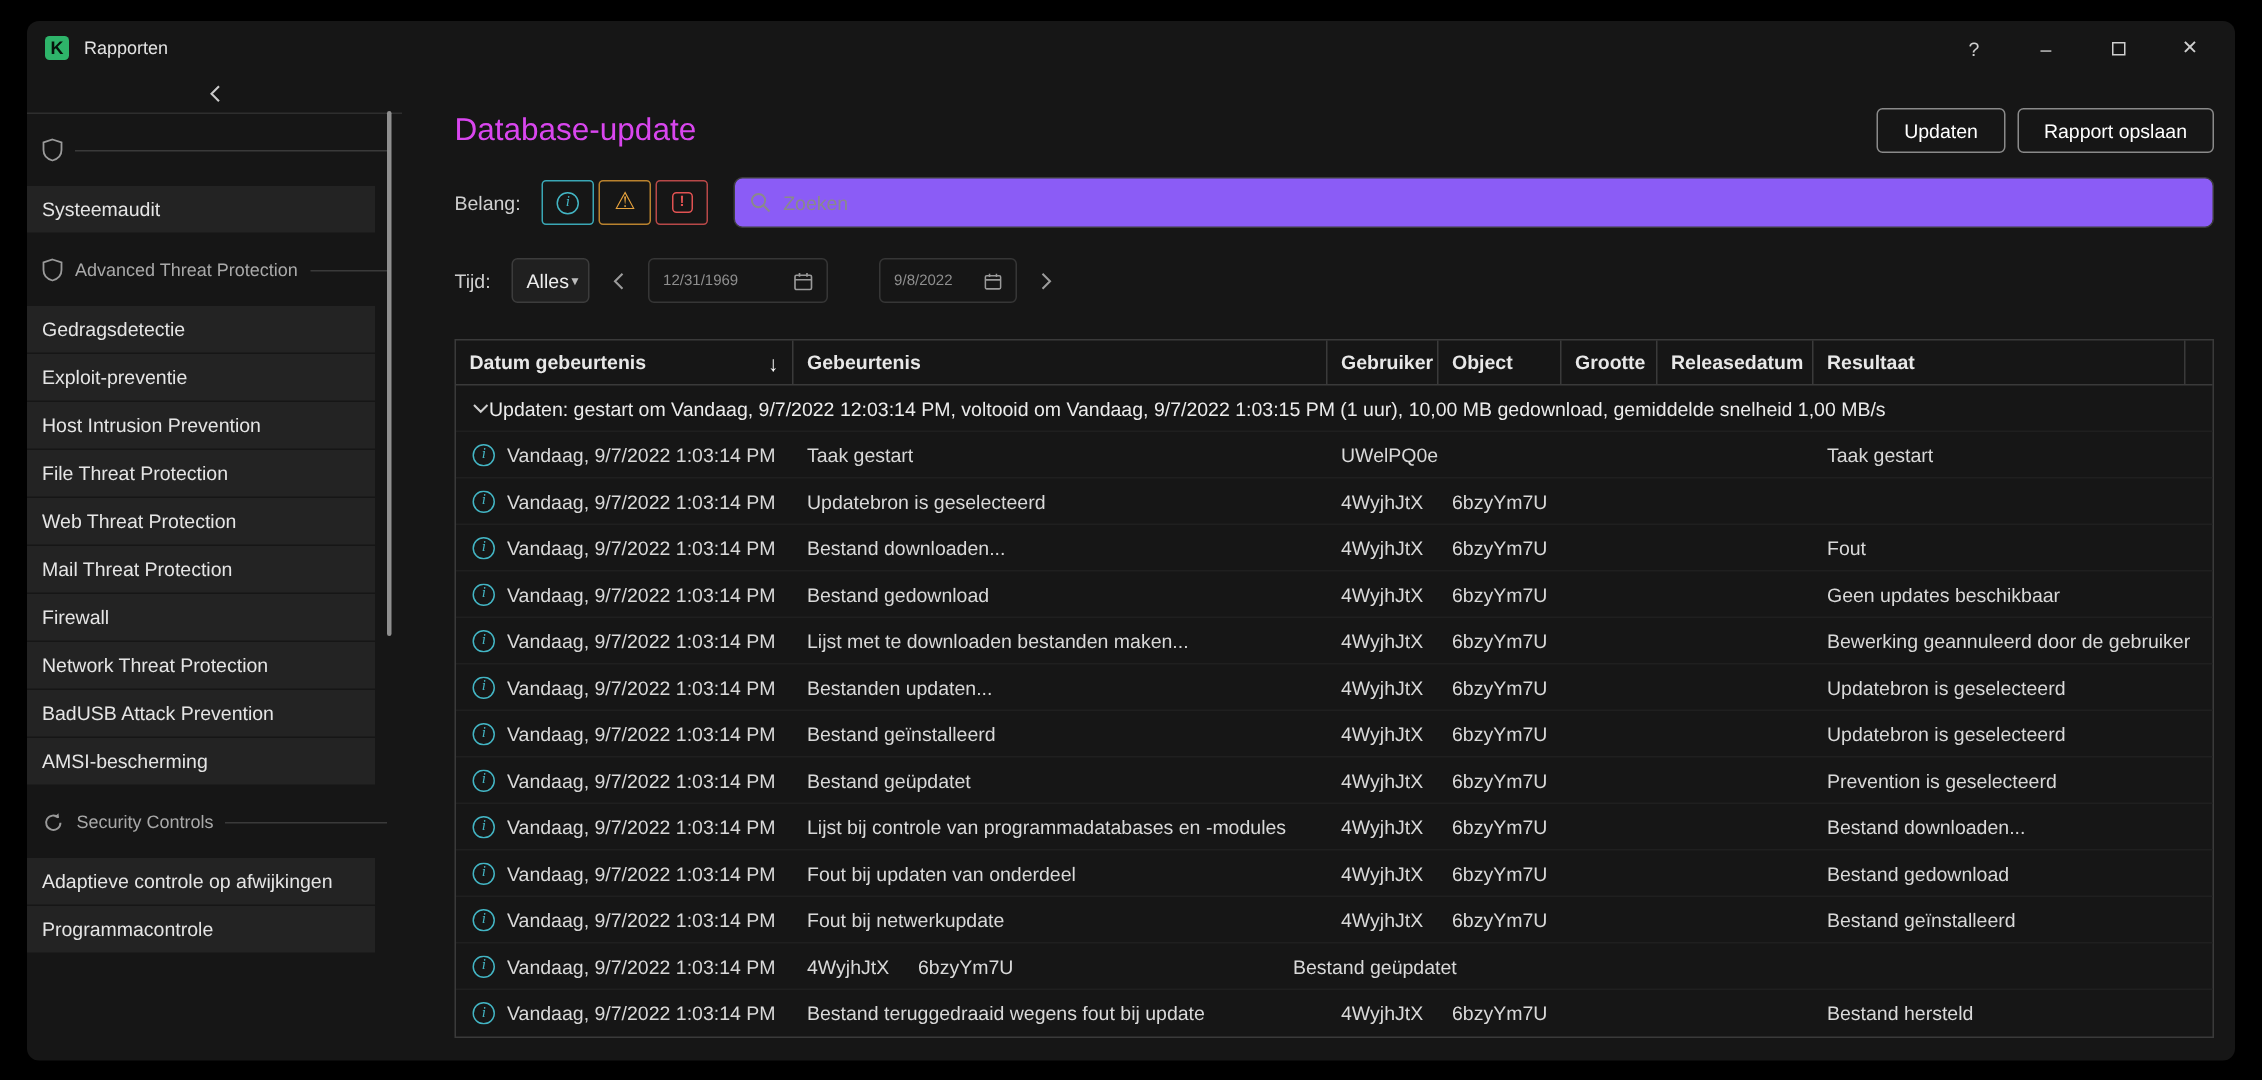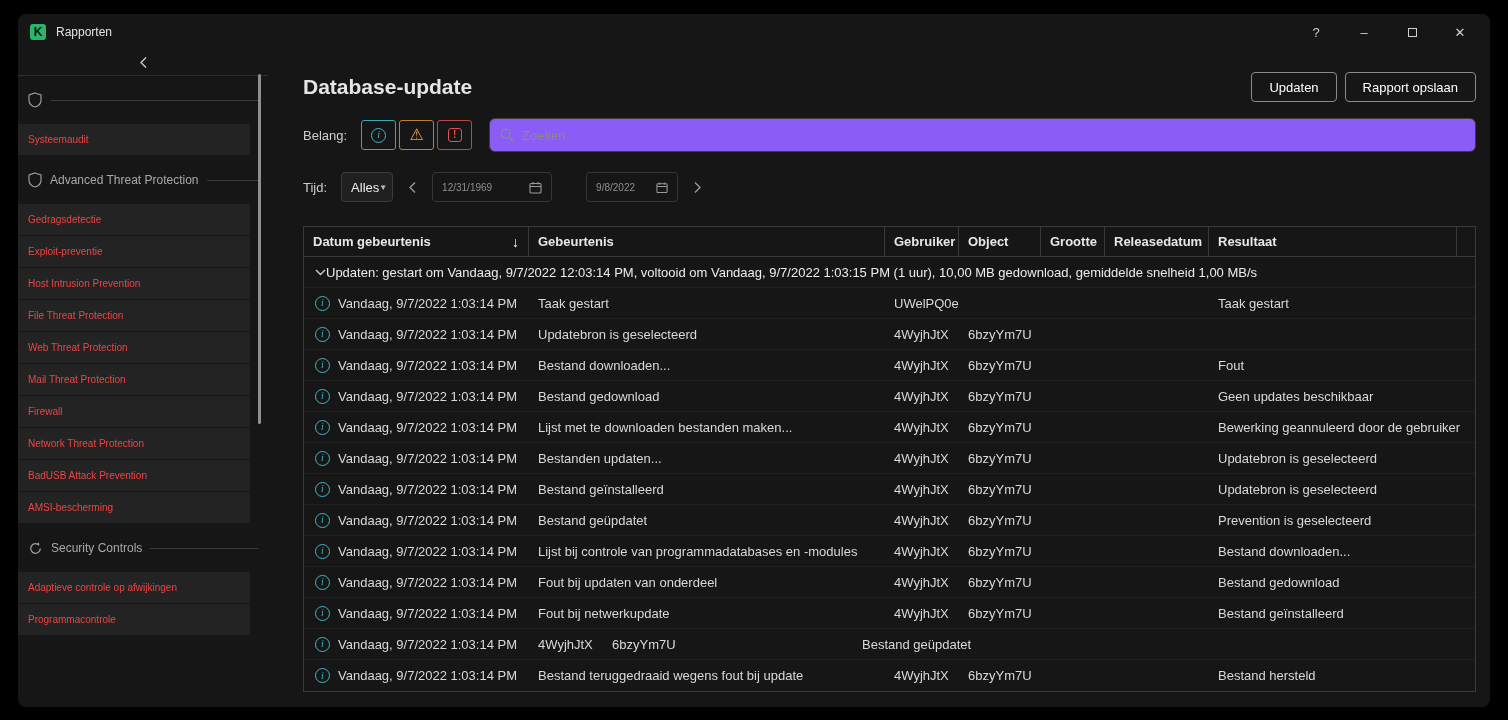--- a/index.html
+++ b/index.html
@@ -16,27 +16,27 @@
 
   .app-body { display:flex; height:657px; }
 
   
   .sidebar { width:267px; flex-shrink:0; position:relative; }
   .collapse-row { height:26px; width:250px; border-bottom:1px solid #2e2e2e; display:flex; align-items:center; justify-content:center; cursor:pointer; }
   .section { height:48px; display:flex; align-items:center; padding:0 10px; gap:8px; width:250px; }
   .section-icon { display:flex; align-items:center; }
   .section-label { font-size:12px; color:#a9a9a9; white-space:nowrap; }
   .section-line { flex:1; height:1px; background:#3a3a3a; }
-  .side-item { width:232px; height:31px; background:#232323; margin-bottom:1px; display:flex; align-items:center; padding:0 10px; font-size:10px; color:#ef4444; cursor:pointer; white-space:nowrap; }
+  .side-item { width:232px; height:31px; background:#232323; margin-bottom:1px; display:flex; align-items:center; padding:0 10px; font-size:13px; color:#e5e5e5; cursor:pointer; white-space:nowrap; }
   .side-scroll { position:absolute; left:240px; top:24px; width:3px; height:350px; background:#8f8f8f; border-radius:2px; }
 
   
   .main { flex:1; padding:22px 14px 0 18px; display:flex; flex-direction:column; min-width:0; }
   .title-row { display:flex; align-items:center; height:30px; }
-  .page-title { font-size:21px; font-weight:700; color:#e5e5e5; flex:1; }
+  .page-title { font-size:21px; font-weight:400; color:#d946ef; flex:1; }
   .btn { height:30px; padding:0 17px; border:1px solid #8a8a8a; border-radius:4px; background:transparent; color:#fff; font-size:13px; margin-left:8px; cursor:pointer; font-family:inherit; }
 
   .filter-row { display:flex; align-items:center; margin-top:18px; height:30px; }
   .flt-label { font-size:13px; color:#cfcfcf; margin-right:14px; }
   .sev-group { display:flex; gap:3px; margin-right:17px; }
   .sev-btn { width:35px; height:30px; border-radius:3px; display:flex; align-items:center; justify-content:center; background:transparent; cursor:pointer; }
   .sev-info { border:1px solid #3aa7b5; }
   .sev-warn { border:1px solid #b9822e; }
   .sev-crit { border:1px solid #b84848; }
   .i-ico { width:15px; height:15px; border:1px solid #43b5c4; border-radius:50%; color:#43b5c4; font-size:10px; font-style:italic; font-family:"Liberation Serif","DejaVu Serif",serif; display:flex; align-items:center; justify-content:center; line-height:1; flex-shrink:0; }

